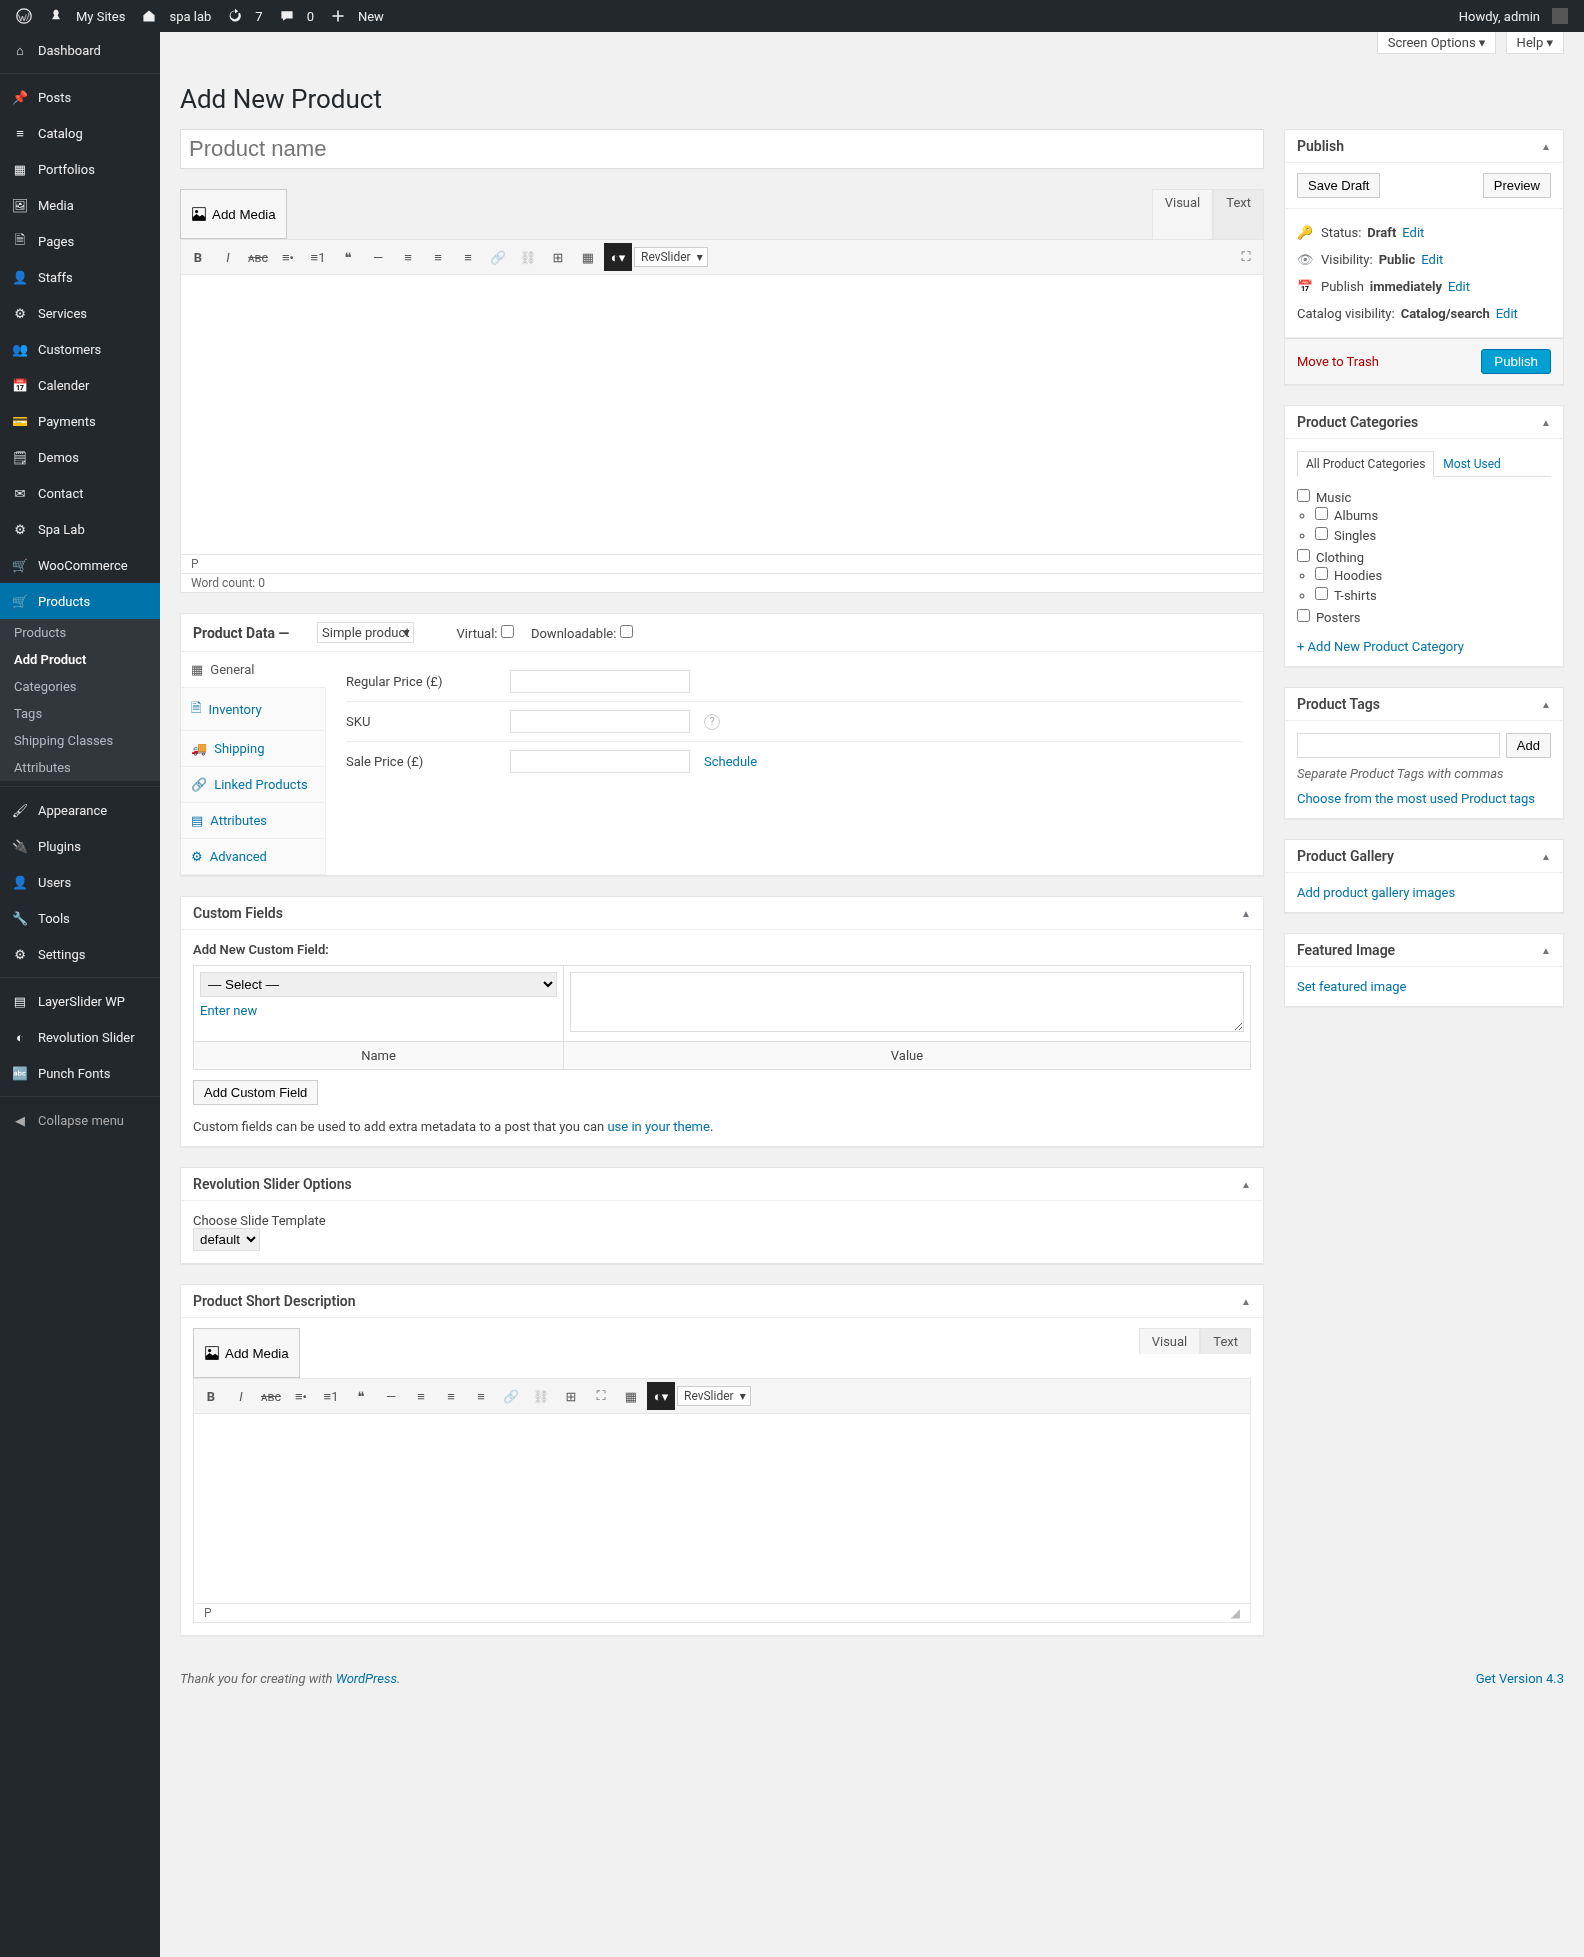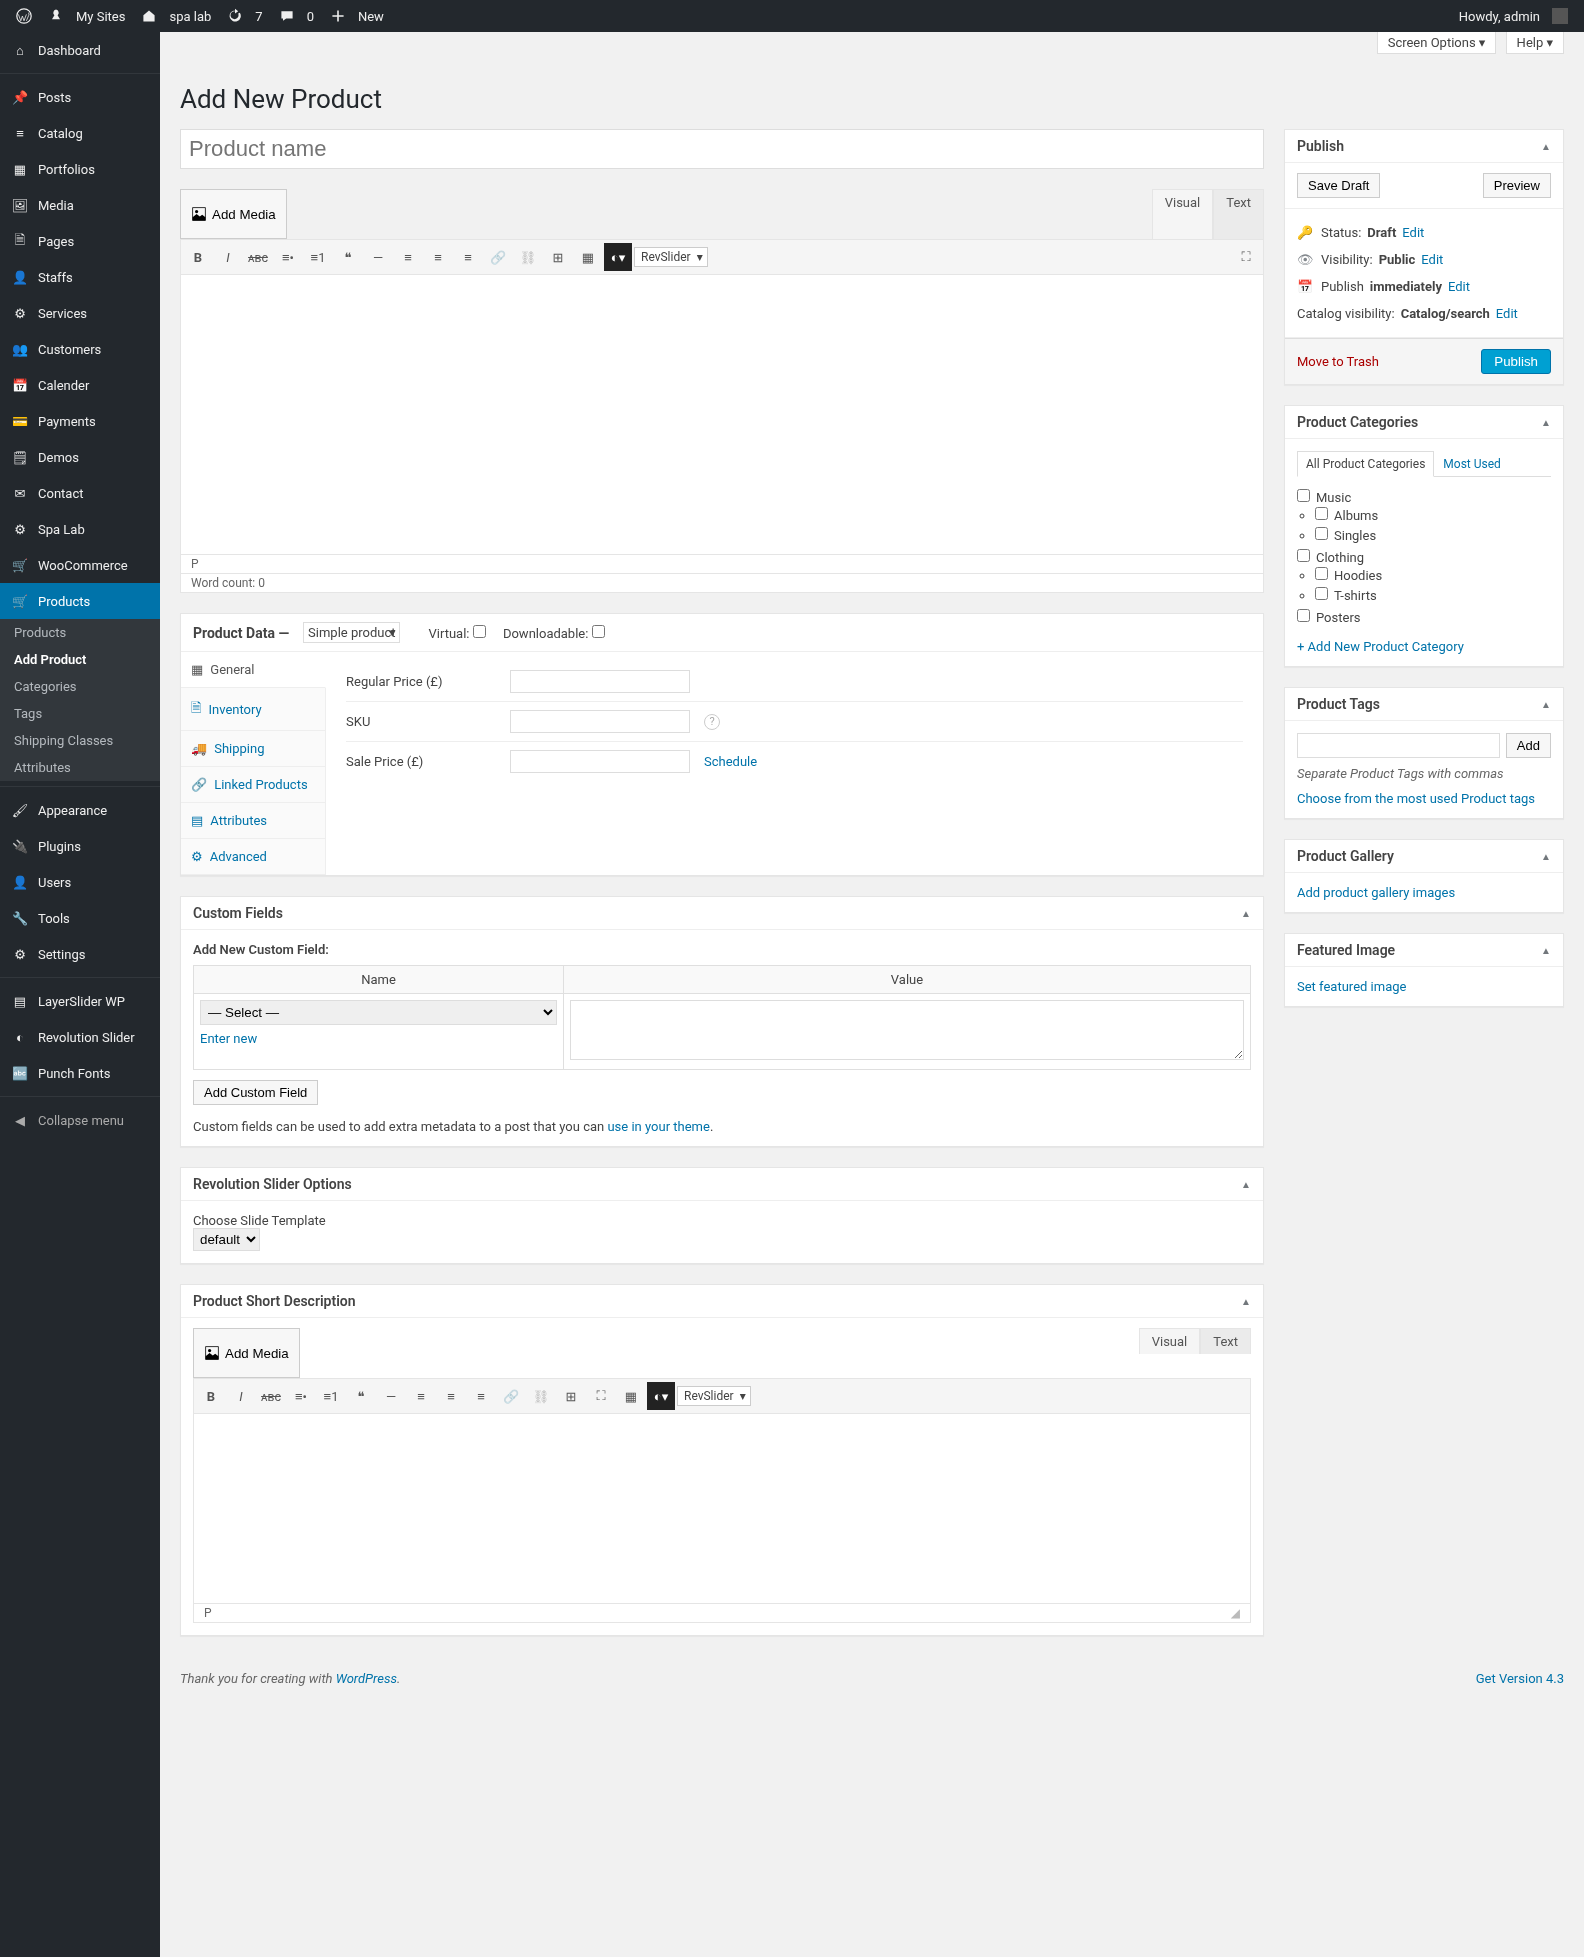--- a/index.html
+++ b/index.html
@@ -52,21 +52,21 @@
 .editor-tab.active { background: #f5f5f5; }
 .toolbar { background: #f5f5f5; border: 1px solid #e5e5e5; padding: 3px; display: flex; align-items: center; gap: 2px; flex-wrap: wrap; }
 .tb-btn { width: 28px; height: 28px; display: inline-flex; align-items: center; justify-content: center; cursor: pointer; border: 1px solid transparent; color: #555; }
 .tb-btn.dark { background: #222; color: #fff; }
 .tb-select { border: 1px solid #ccc; background: #fff; padding: 2px 16px 2px 6px; cursor: pointer; font-size: 12px; position: relative; }
 .tb-select::after { content: "▾"; position: absolute; right: 4px; }
 .editor-area { border: 1px solid #e5e5e5; border-top: none; background: #fff; min-height: 280px; }
 .editor-status { border: 1px solid #e5e5e5; border-top: none; background: #fff; padding: 2px 10px; display: flex; justify-content: space-between; color: #666; font-size: 12px; }
 
 
-.pd-header { border-bottom: 1px solid #eee; padding: 8px 12px; display: flex; align-items: center; gap: 14px; }
+.pd-header { border-bottom: 1px solid #eee; padding: 8px 12px; display: flex; align-items: center; gap: 28px; }
 .pd-header strong { font-size: 14px; }
 .pd-select { border: 1px solid #ddd; padding: 2px 4px; background: #fff; position: relative; }
 .pd-checks label { margin-left: 14px; font-size: 13px; }
 .pd-body { display: flex; }
 .pd-tabs { width: 145px; border-right: 1px solid #eee; background: #fafafa; }
 .pd-tab { padding: 10px 10px; border-bottom: 1px solid #eee; cursor: pointer; display: flex; align-items: center; gap: 7px; color: #0073aa; font-size: 13px; }
 .pd-tab.active { background: #fff; border-right: 1px solid #fff; margin-right: -1px; color: #555; }
 .pd-panel { flex: 1; padding: 10px 20px; }
 .pd-field { display: flex; align-items: center; padding: 8px 0; border-bottom: 1px solid #eee; gap: 14px; }
 .pd-field:last-child { border-bottom: none; }
@@ -406,29 +406,29 @@
       <div class="postbox">
         <div class="postbox-header">
           <h2>Custom Fields</h2>
           <span class="postbox-toggle">▲</span>
         </div>
         <div class="inside">
           <p style="font-weight:600">Add New Custom Field:</p>
           <table class="cf-table">
             <tbody>
                 <tr>
-              <th style="width:35%">Name</th>
-              <th>Value</th>
-            </tr>
-            <tr>
               <td>
                 <select class="cf-select"><option>— Select —</option></select>
                 <a href="#" style="display:inline-block;margin-top:6px">Enter new</a>
               </td>
               <td><textarea class="cf-textarea" style=""></textarea></td>
+            </tr>
+            <tr>
+              <th style="width:35%">Name</th>
+              <th>Value</th>
             </tr>
           </tbody>
             </table>
           <p style="margin-top:10px"><button class="button">Add Custom Field</button></p>
           <p style="margin-top:14px"><span>Custom fields can be used to add extra metadata to a post that you can </span><a href="#">use in your theme</a>.</p>
         </div>
       </div>
 
       
       <div class="postbox">

